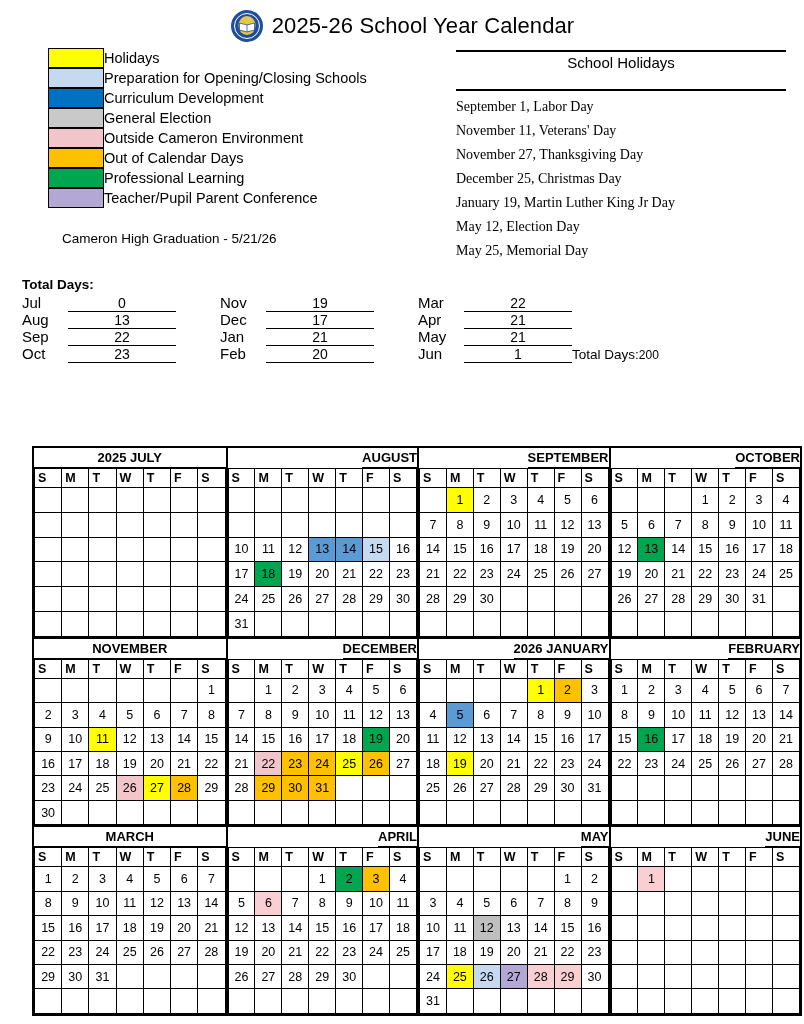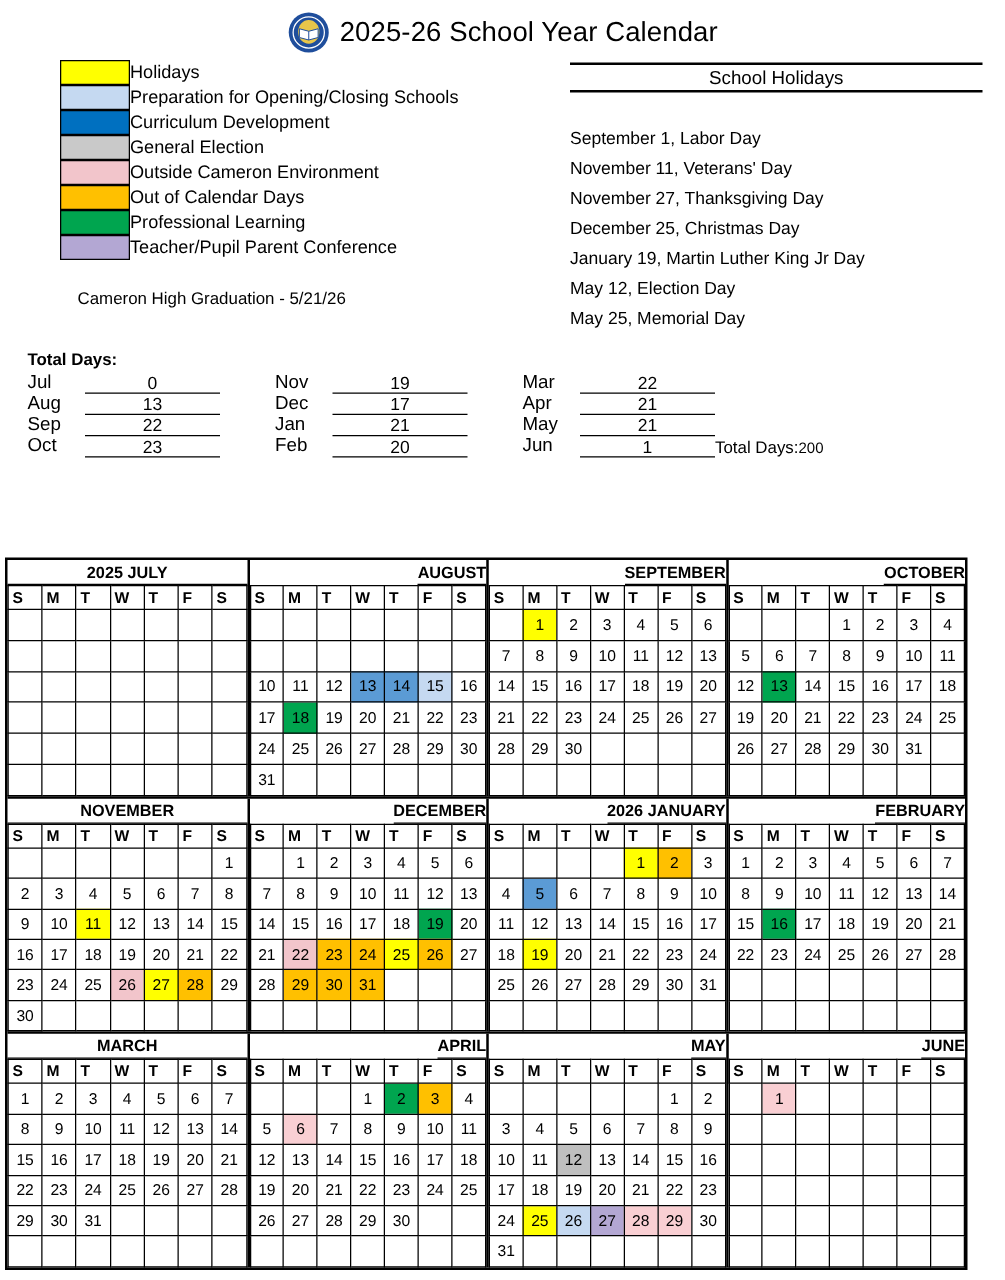--- a/index.html
+++ b/index.html
@@ -39,46 +39,46 @@
     line-height: 20px; vertical-align: middle;
   }
 
   .grad { margin-top: 22px; padding-left: 14px; }
   .grad div { font-size: 13.5px; line-height: 17px; }
 
   .hol-title-wrap {
     border-top: 2.6px solid #000;
     border-bottom: 2.6px solid #000;
     text-align: center;
-    padding: 2px 0 0 0;
+    padding: 2px 0 17px 0;
     width: 330px;
   }
   .hol-title { font-size: 15px; }
-  .hol-list { margin-top: 24px; }
+  .hol-list { margin-top: 4px; font-family: Liberation Serif, serif; }
   .hol-list div { font-size: 14px; line-height: 24px; white-space: nowrap; }
 
   
   .totals-wrap { padding: 14px 0 0 22px; }
   .totals-heading { font-size: 13.5px; font-weight: bold; margin-bottom: 2px; }
   table.totals { border-collapse: collapse; }
   table.totals td { padding: 0; vertical-align: bottom; }
   .tot-mon {
     font-size: 15px; width: 46px; padding-bottom: 1px;
   }
   .tot-val {
     font-size: 14px; width: 108px; text-align: center;
     border-bottom: 1.4px solid #000; padding-bottom: 1px;
   }
   .tot-gap { width: 44px; }
   .grand-label { font-size: 13.5px; padding-left: 26px; padding-bottom: 1px; }
   .grand-val { font-size: 12px; padding-left: 16px; padding-bottom: 1px; }
 
   
   .cal-outer {
-    position: absolute; left: 4px; top: 446px;
+    position: absolute; left: 32px; top: 446px;
     width: 770px; height: 570px;
     border: 2.8px solid #000;
   }
   .cal-row { display: flex; height: 33.33%; }
   .cal-row + .cal-row { border-top: 2.8px solid #000; }
   .month {
     width: 25%; height: 100%;
     display: flex; flex-direction: column;
   }
   .month + .month { border-left: 2.8px solid #000; align-items: flex-end; }

